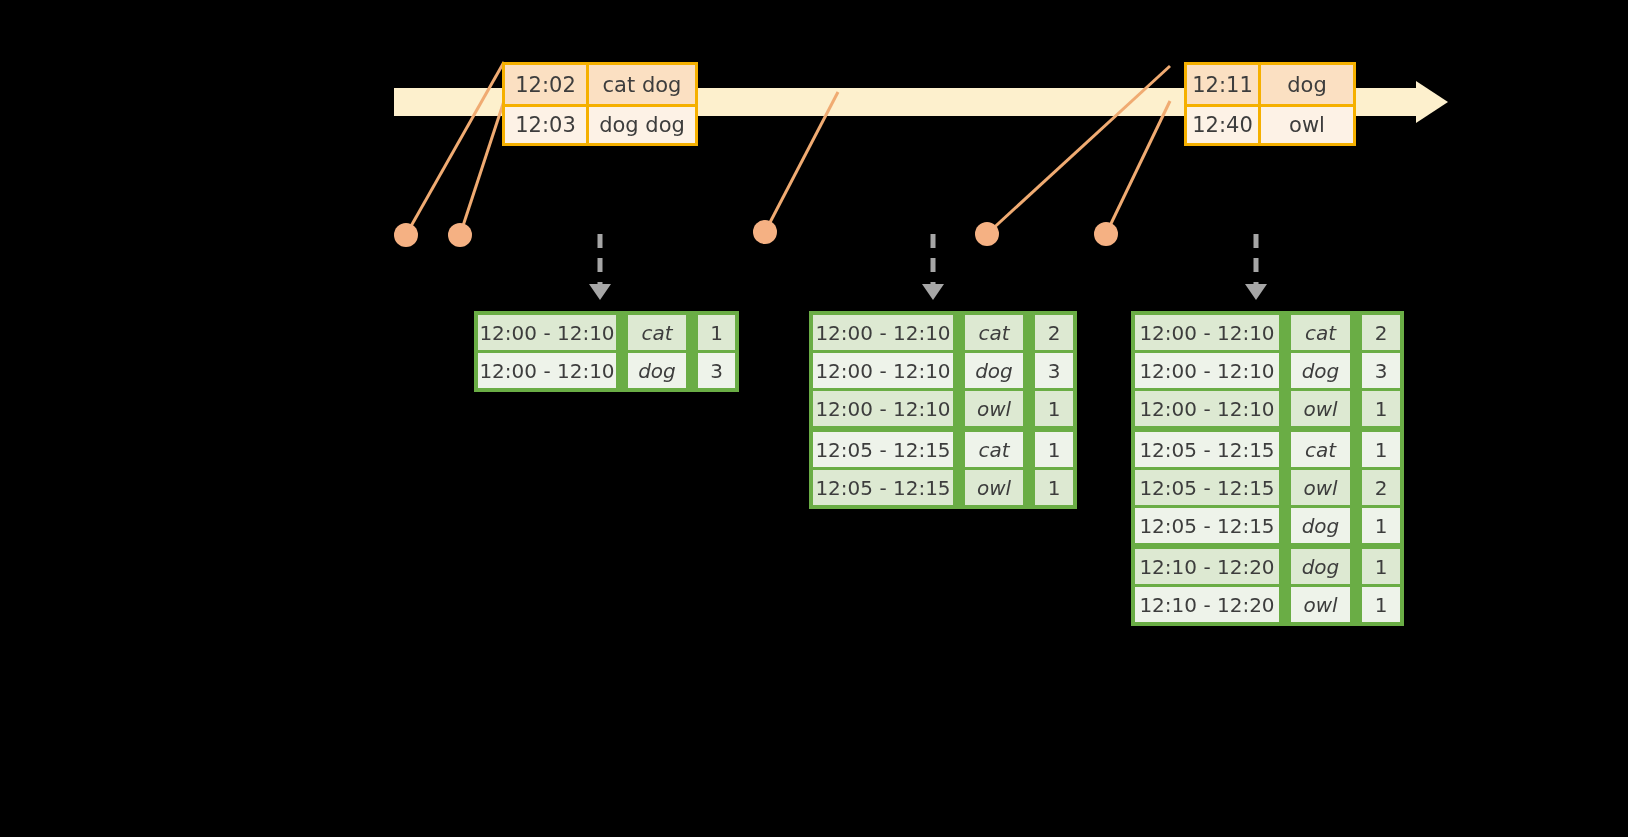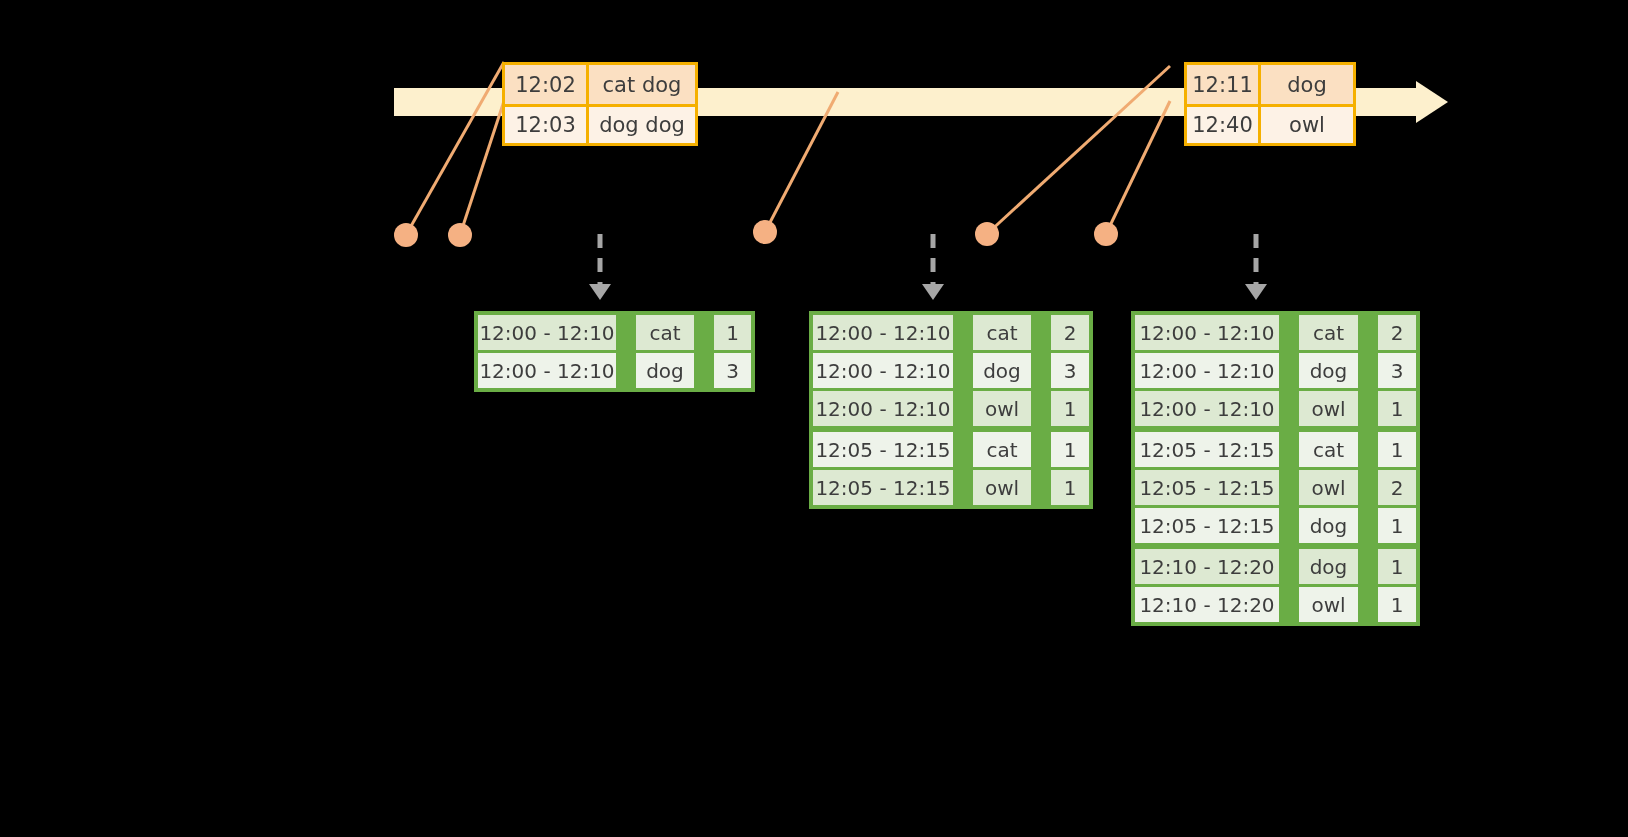--- a/index.html
+++ b/index.html
@@ -98,37 +98,37 @@
     border: 4px solid #6aad45;
     box-sizing: border-box;
     background: #6aad45;
     display: flex;
     flex-direction: column;
     gap: 3px;
     padding: 0px;
   }
   .result-row {
     display: flex;
-    gap: 20px;
+    gap: 12px;
     height: 35px;
   }
   .result-row.group-start { margin-top: 3px; }
   .result-row:first-child.group-start { margin-top: 0; }
   .result-cell {
     display: flex;
     align-items: center;
     justify-content: center;
     font-size: 20px;
     color: #3d3d3d;
     box-sizing: border-box;
   }
   .result-row.shade-dark .result-cell { background: #dde9d2; }
   .result-row.shade-light .result-cell { background: #eef3ea; }
   .cell-window { flex: 0 0 auto; }
-  .cell-key    { flex: 0 0 auto; }
+  .cell-key    { flex: 0 0 auto; font-style: italic; }
   .cell-count  { flex: 0 0 auto; }
 
   #result-table-1 { left: 474px; top: 311px; }
   #result-table-1 .cell-window { width: 138px; }
   #result-table-1 .cell-key    { width: 58px; }
   #result-table-1 .cell-count  { width: 37px; }
 
   #result-table-2 { left: 809px; top: 311px; }
   #result-table-2 .cell-window { width: 140px; }
   #result-table-2 .cell-key    { width: 58px; }

